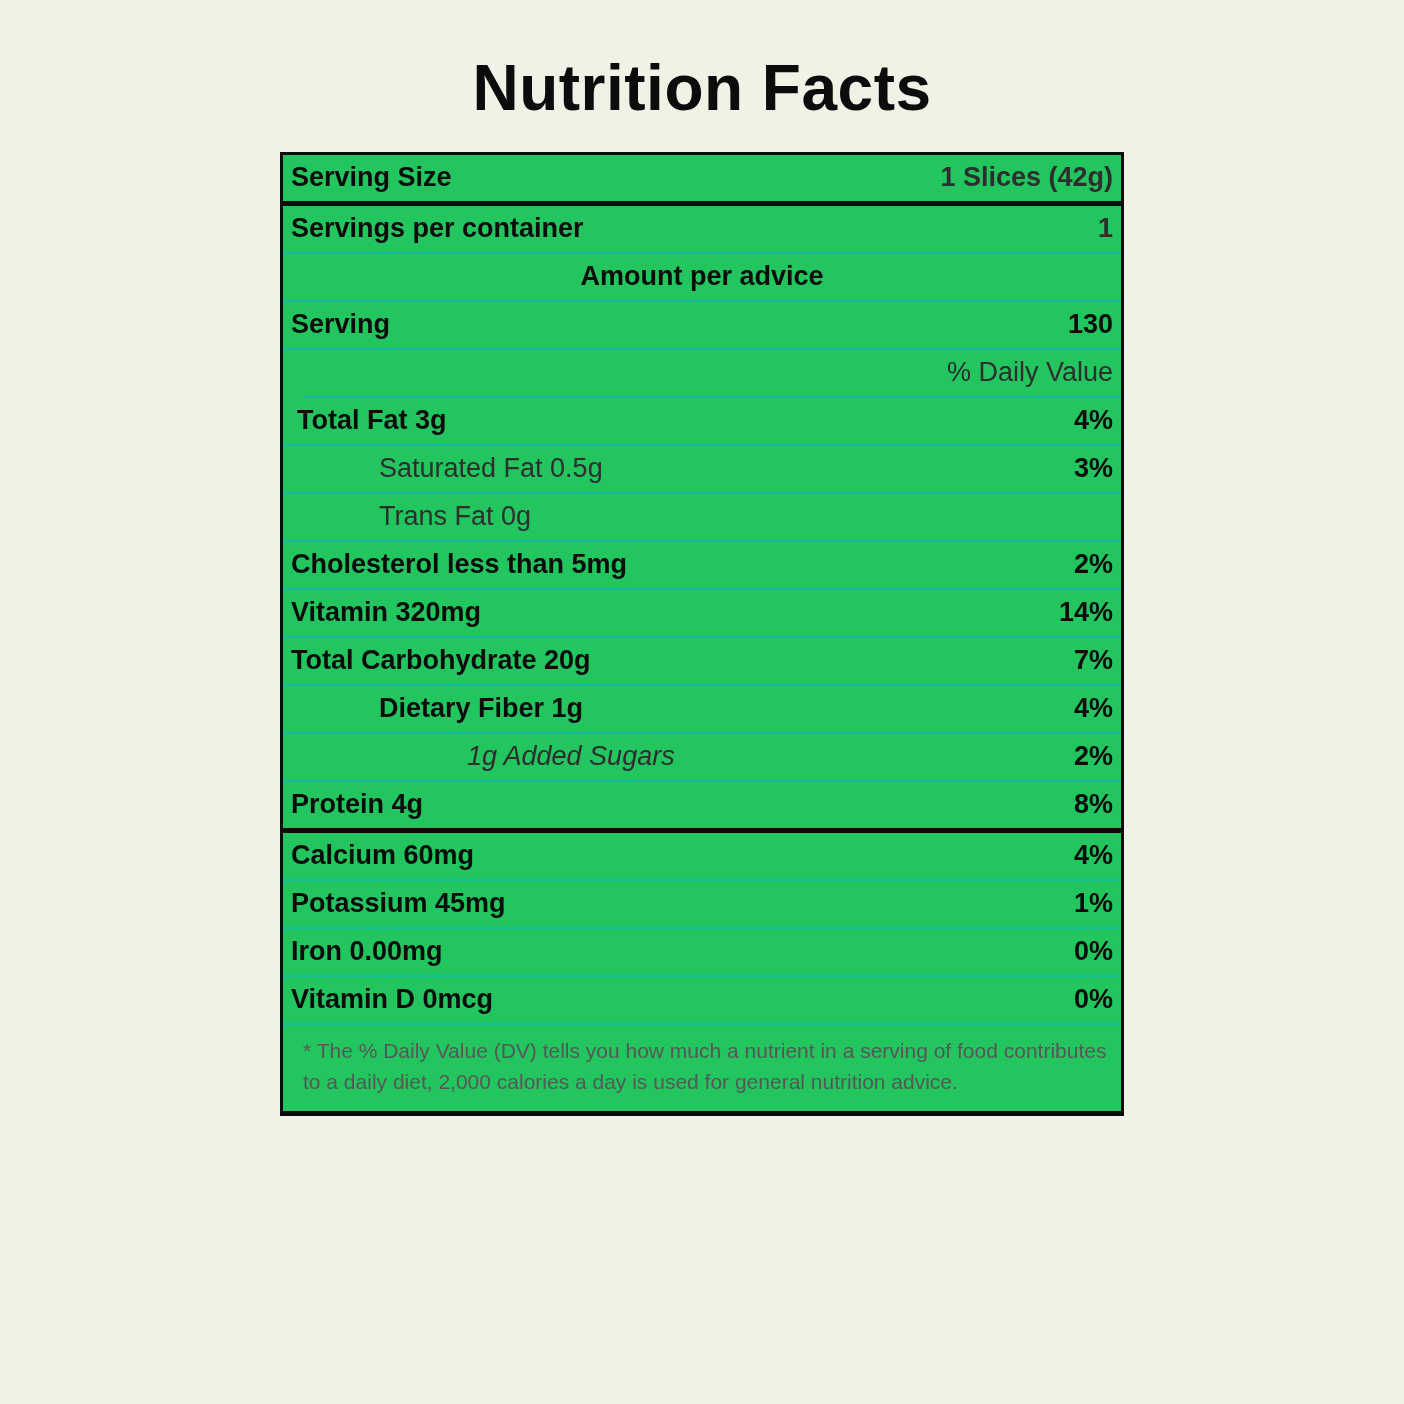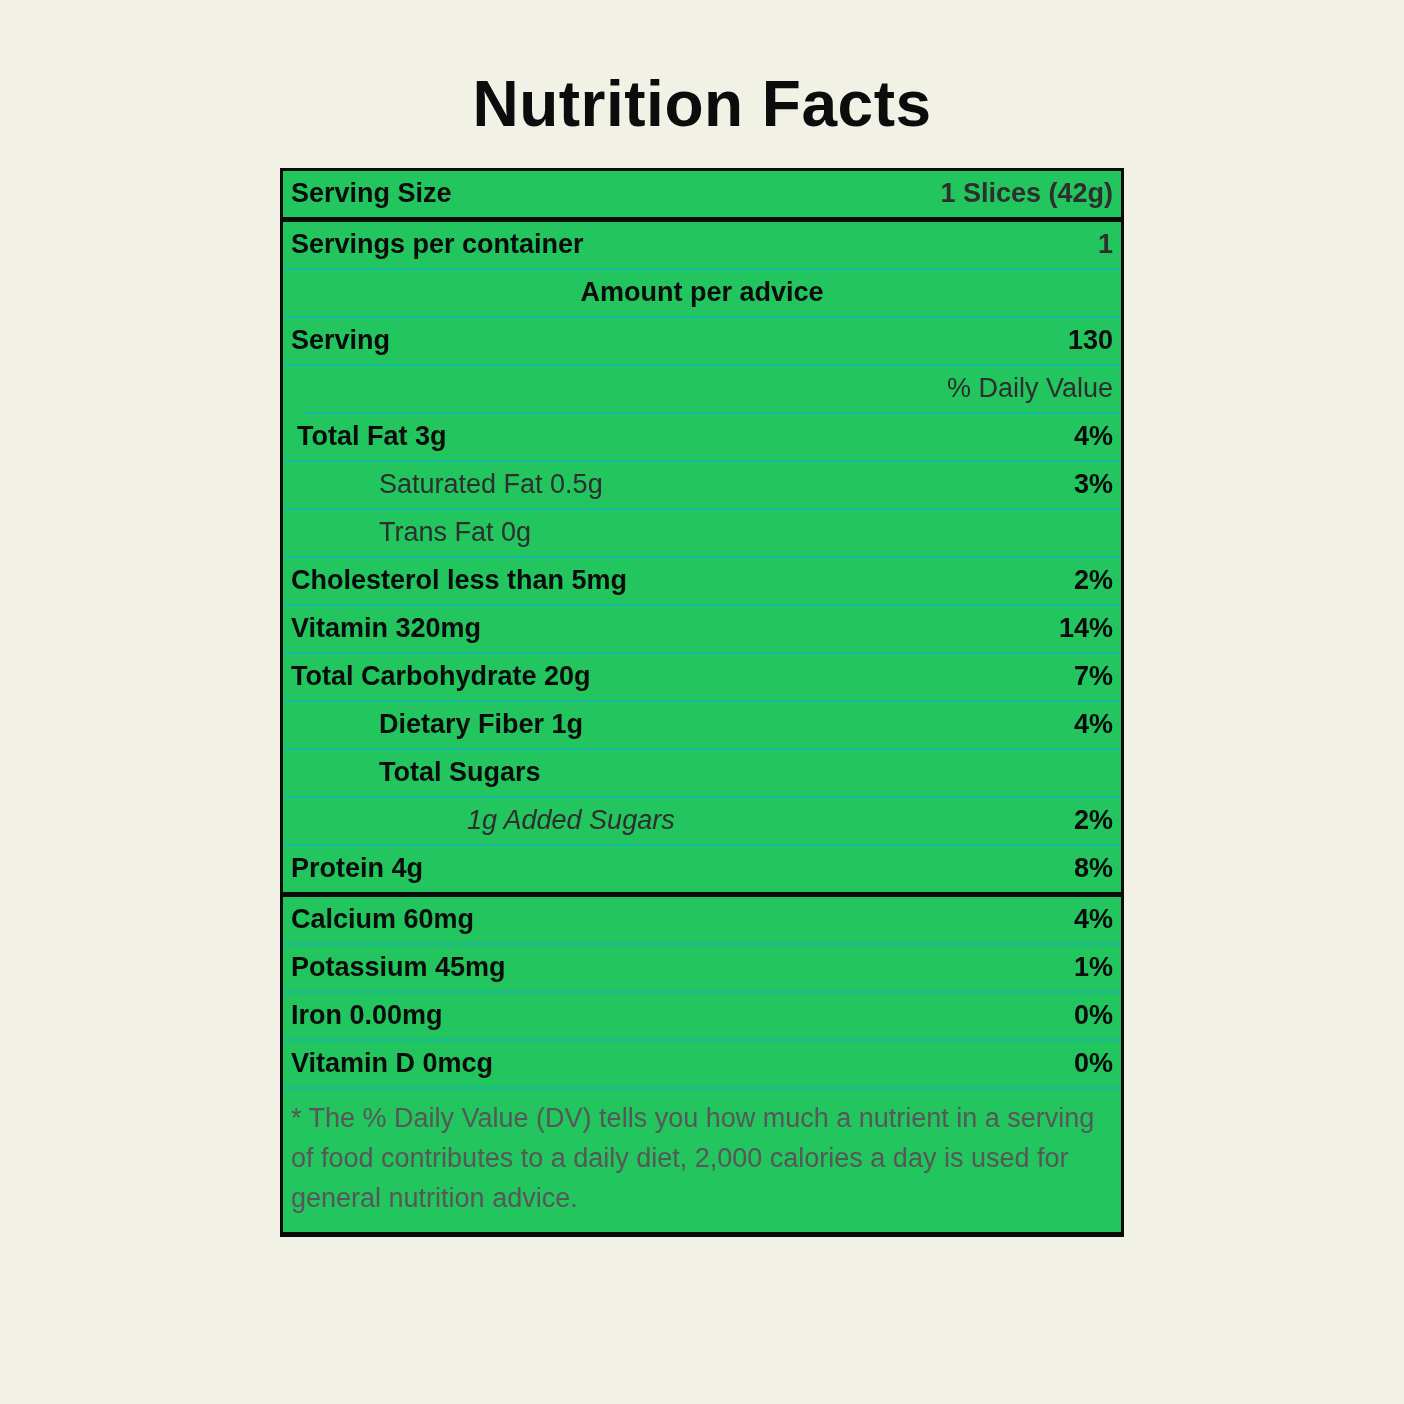--- a/index.html
+++ b/index.html
@@ -16,21 +16,21 @@
     height: 1404px;
     box-sizing: border-box;
     padding-top: 52px;
   }
   .title {
     text-align: center;
     font-size: 64px;
     font-weight: 800;
     color: #0c0c0c;
     letter-spacing: 0.5px;
-    margin: 16px 0 26px 0;
+    margin: 0 0 26px 0;
     line-height: 1.15;
   }
   .label {
     width: 844px;
     margin: 0 auto;
     box-sizing: border-box;
     border: 3px solid #0b0b0b;
     border-bottom-width: 5px;
     background: #22c55e;
   }
@@ -47,22 +47,22 @@
   .row.thick { border-bottom: 5px solid #0b0b0b; }
   .row.center { justify-content: center; }
   .row.right { justify-content: flex-end; margin-left: 21px; }
   .b { font-weight: 700; color: #0c0c0c; }
   .r { font-weight: 400; color: #2e2e2e; }
   .soft { color: #2e2e2e; }
   .ind1 { padding-left: 88px; }
   .ind2 { padding-left: 176px; font-style: italic; }
   .padl { padding-left: 6px; }
   .footnote {
-    padding: 10px 10px 14px 8px;
-    font-size: 27px;
+    padding: 10px 10px 14px 20px;
+    font-size: 21px;
     line-height: 1.48;
     color: #575757;
     font-weight: 400;
   }
 </style>
 </head>
 <body>
 
 <div class="page">
 
@@ -121,24 +121,20 @@
     <div class="row">
       <span class="b">Total Carbohydrate 20g</span>
       <span class="b">7%</span>
     </div>
 
     <div class="row">
       <span class="b ind1">Dietary Fiber 1g</span>
       <span class="b">4%</span>
     </div>
 
-    <div class="row">
-      <span class="b ind1">Total Sugars</span>
-      <span class="b"></span>
-    </div>
 
     <div class="row">
       <span class="r ind2">1g Added Sugars</span>
       <span class="b">2%</span>
     </div>
 
     <div class="row thick">
       <span class="b">Protein 4g</span>
       <span class="b">8%</span>
     </div>

